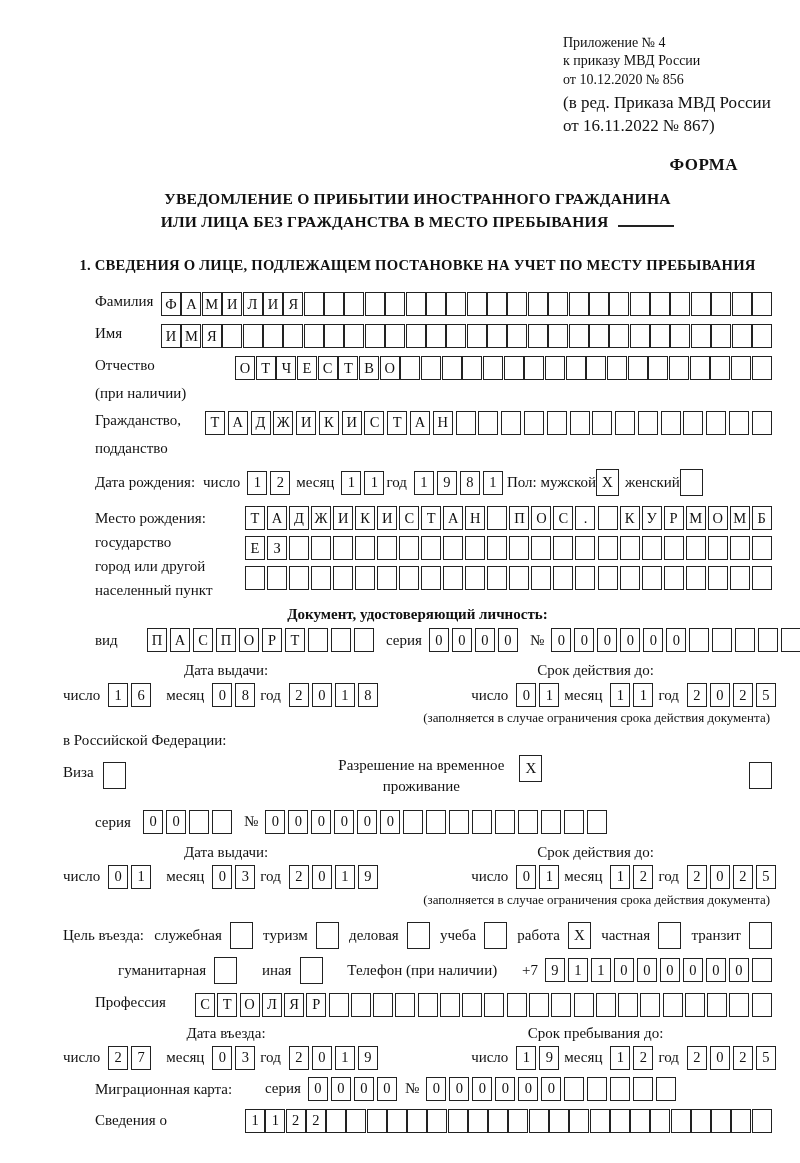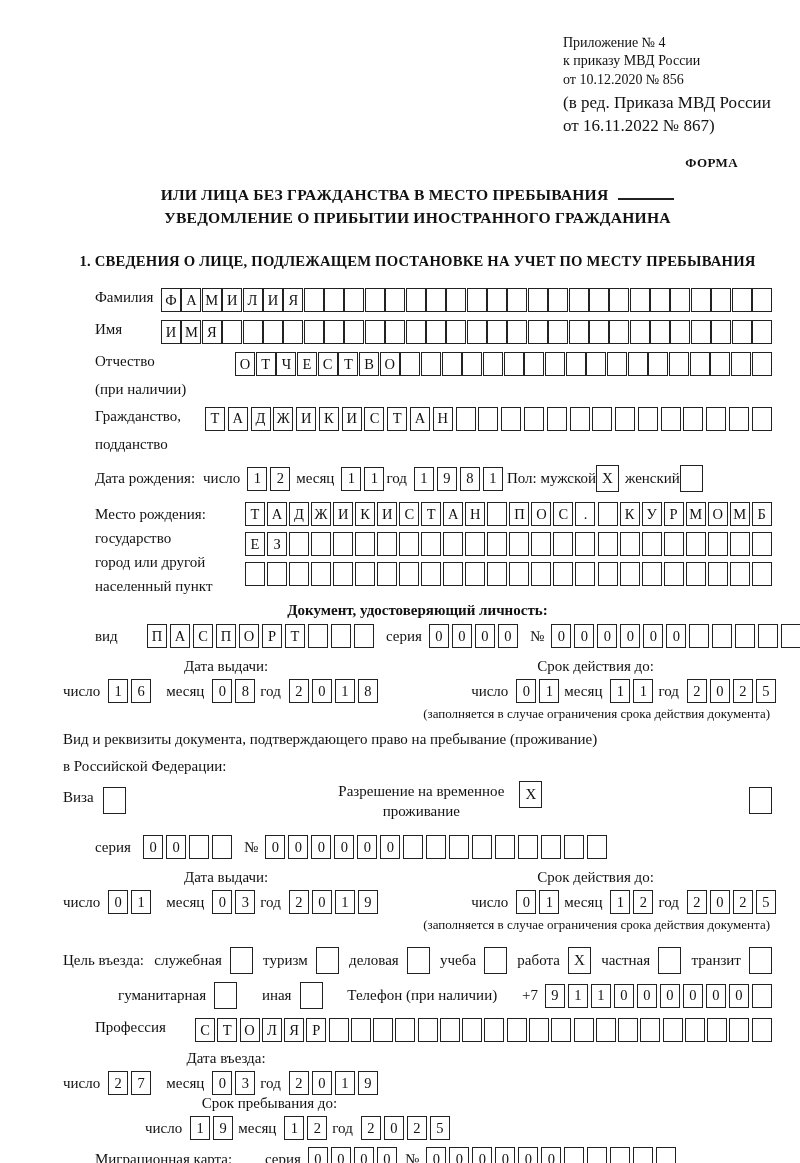--- a/index.html
+++ b/index.html
@@ -3,21 +3,21 @@
 <meta charset="utf-8">
 <style>
   html,body{margin:0;padding:0;background:#fff;}
   body{width:800px;height:1163px;overflow:hidden;color:#111;
        font-family:"Liberation Serif",serif;font-size:15px;}
   .page{box-sizing:border-box;width:800px;height:1163px;padding:34px 28px 10px 63px;position:relative;}
 
   
   .topnote{margin-left:500px;font-size:14px;line-height:1.32;}
   .subnote{margin-top:3px;font-size:17px;line-height:1.3;}
-  .forma{font-weight:bold;text-align:right;padding-right:34px;margin-top:18px;font-size:13px;letter-spacing:.4px;}
+  .forma{font-weight:bold;text-align:right;padding-right:34px;margin-top:18px;font-size:17px;letter-spacing:.4px;}
 
   .title{text-align:center;font-weight:bold;font-size:15.6px;line-height:1.5;margin-top:12px;letter-spacing:.2px;}
   .blank-line{display:inline-block;width:56px;border-bottom:2.2px solid #222;margin-left:10px;vertical-align:baseline;}
   .section-heading{font-weight:bold;font-size:14.7px;text-align:center;margin-top:24px;white-space:nowrap;letter-spacing:.2px;}
 
   
   .cell{width:20px;height:24px;border:1.7px solid #222;box-sizing:border-box;background:#fff;
         display:inline-flex;align-items:center;justify-content:center;
         font-size:14.5px;flex:none;}
   .cellrow{display:flex;flex:1 1 auto;justify-content:space-between;min-width:0;}
@@ -65,22 +65,22 @@
     <div>от 10.12.2020 № 856</div>
     <div class="subnote">
       <div>(в ред. Приказа МВД России</div>
       <div>от 16.11.2022 № 867)</div>
     </div>
   </div>
 
   <div class="forma">ФОРМА</div>
 
   <div class="title">
+    <div>УВЕДОМЛЕНИЕ О ПРИБЫТИИ ИНОСТРАННОГО ГРАЖДАНИНА</div>
     <div><span>ИЛИ ЛИЦА БЕЗ ГРАЖДАНСТВА В МЕСТО ПРЕБЫВАНИЯ</span><span class="blank-line"></span></div>
-    <div>УВЕДОМЛЕНИЕ О ПРИБЫТИИ ИНОСТРАННОГО ГРАЖДАНИНА</div>
   </div>
 
   <div class="section-heading">1. СВЕДЕНИЯ О ЛИЦЕ, ПОДЛЕЖАЩЕМ ПОСТАНОВКЕ НА УЧЕТ ПО МЕСТУ ПРЕБЫВАНИЯ</div>
 
   <div class="frow" style="margin-top:18px;">
     <div class="flabel w66">Фамилия</div>
     <div class="cellrow">
         <span class="cell">Ф</span>
         <span class="cell">А</span>
         <span class="cell">М</span>
@@ -414,21 +414,20 @@
             <span class="cell">2</span>
             <span class="cell">0</span>
             <span class="cell">2</span>
             <span class="cell">5</span>
           </span>
       </div>
     </div>
   </div>
   <div class="dnote">(заполняется в случае ограничения срока действия документа)</div>
 
-  <div class="para" style="margin-top:6px;">Вид и реквизиты документа, подтверждающего право на пребывание (проживание)</div>
   <div style="margin-top:6px;">в Российской Федерации:</div>
 
   <div class="opts">
     <span class="opt">
       <span class="olabel">Виза</span>
       <span class="cb"></span>
     </span>
     <span class="opt">
       <span class="olabel c2">Разрешение на временное проживание</span>
       <span class="cb">X</span>
@@ -598,21 +597,21 @@
         <span class="cell"></span>
         <span class="cell"></span>
         <span class="cell"></span>
         <span class="cell"></span>
         <span class="cell"></span>
         <span class="cell"></span>
         <span class="cell"></span>
       </div>
   </div>
 
-  <div class="dpair" style="margin-top:8px;flex-direction:column;">
+  <div class="dpair" style="margin-top:8px;">
     <div class="dcol left">
       <div class="dhead">Дата въезда:</div>
       <div class="dfields">
         <span class="lbl">число</span>
         <span class="cellgroup">
             <span class="cell">2</span>
             <span class="cell">7</span>
           </span>
         <span class="lbl" style="margin-left:10px;">месяц</span>
         <span class="cellgroup">

